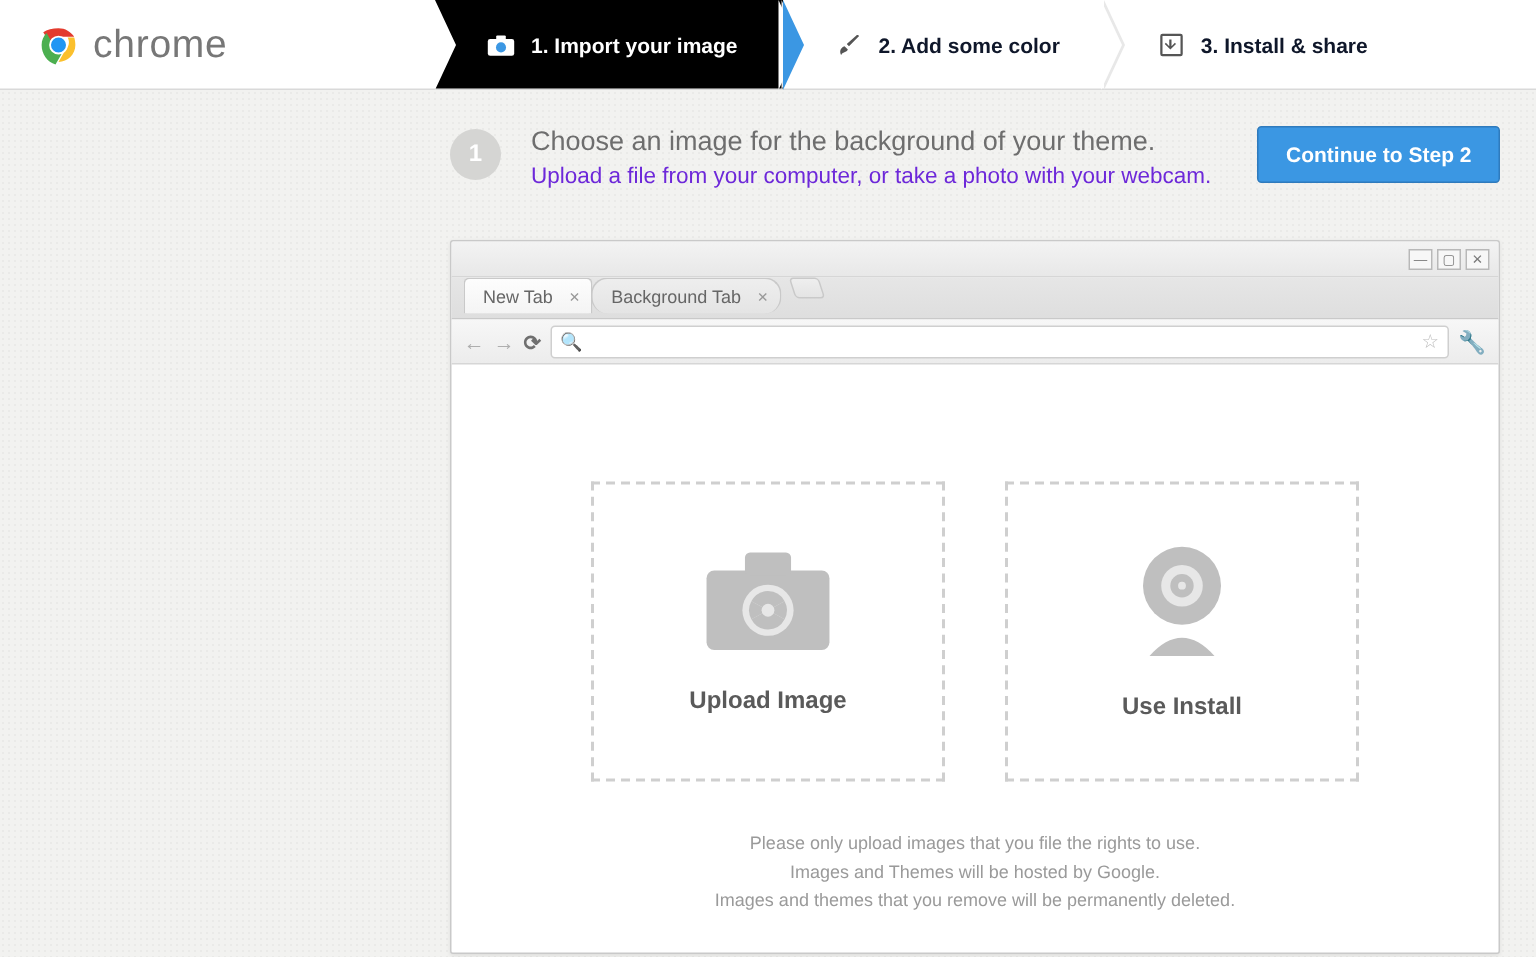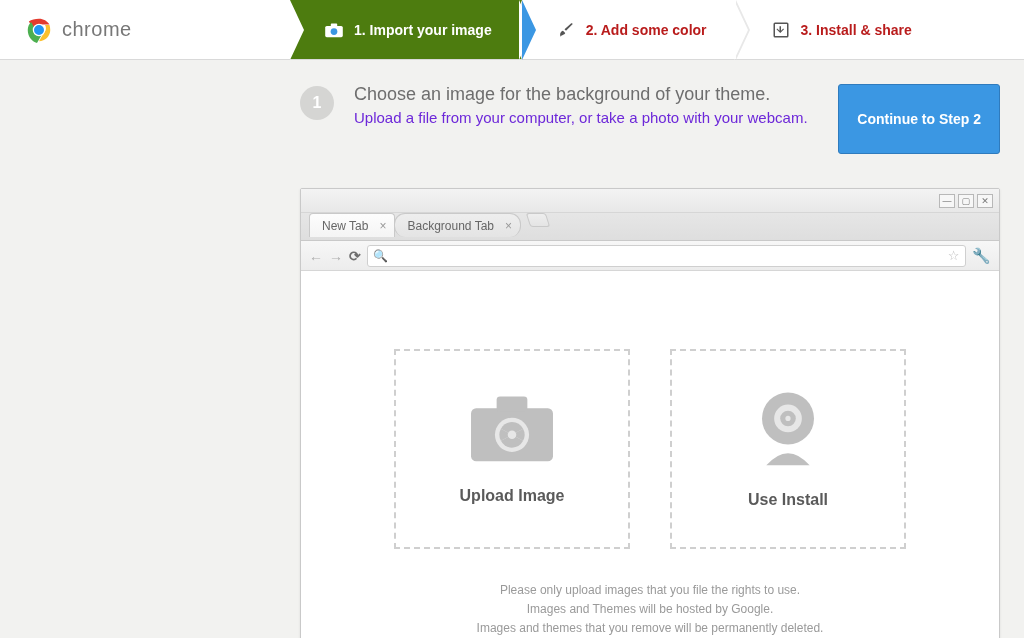--- a/index.html
+++ b/index.html
@@ -23,37 +23,37 @@
 }
 .brand {
   display: flex;
   align-items: center;
   gap: 8px;
   padding: 0 0 0 24px;
   width: 290px;
 }
 .brand-name {
   color: #777;
-  font-size: 20px;
+  font-size: 26px;
   font-weight: 400;
   letter-spacing: 0.5px;
 }
 .steps { display: flex; align-items: stretch; flex: 1; }
 .step {
   position: relative;
   display: flex;
   align-items: center;
   gap: 10px;
   padding: 0 30px 0 34px;
-  color: #b91c1c;
+  color: #0f172a;
   font-size: 14px;
   font-weight: 600;
   cursor: pointer;
 }
-.step.active { background: #4d7c0f; color: #fff; }
+.step.active { background: #000000; color: #fff; }
 .step.active::before,
 .step.active::after {
   content: "";
   position: absolute;
   top: 0; width: 0; height: 0;
 }
 .step.active::before {
   left: 0;
   border-top: 30px solid transparent;
   border-bottom: 30px solid transparent;
@@ -105,21 +105,21 @@
 .instruction-text { flex: 1; }
 .instruction-title { color: #6e6e6e; font-size: 18px; font-weight: 400; }
 .instruction-sub { color: #6d28d9; font-size: 15px; margin-top: 4px; }
 .continue-btn {
   background: #3b97e3;
   color: #fff;
   border: 1px solid #2f7bbd;
   border-radius: 3px;
   font-size: 14px;
   font-weight: 600;
-  padding: 26px 18px;
+  padding: 10px 18px;
   cursor: pointer;
 }
 
 
 .browser {
   margin: 34px 0 0 300px;
   width: 700px;
   background: #fff;
   border: 1px solid #c9c9c9;
   box-shadow: 0 1px 3px rgba(0,0,0,0.08);

